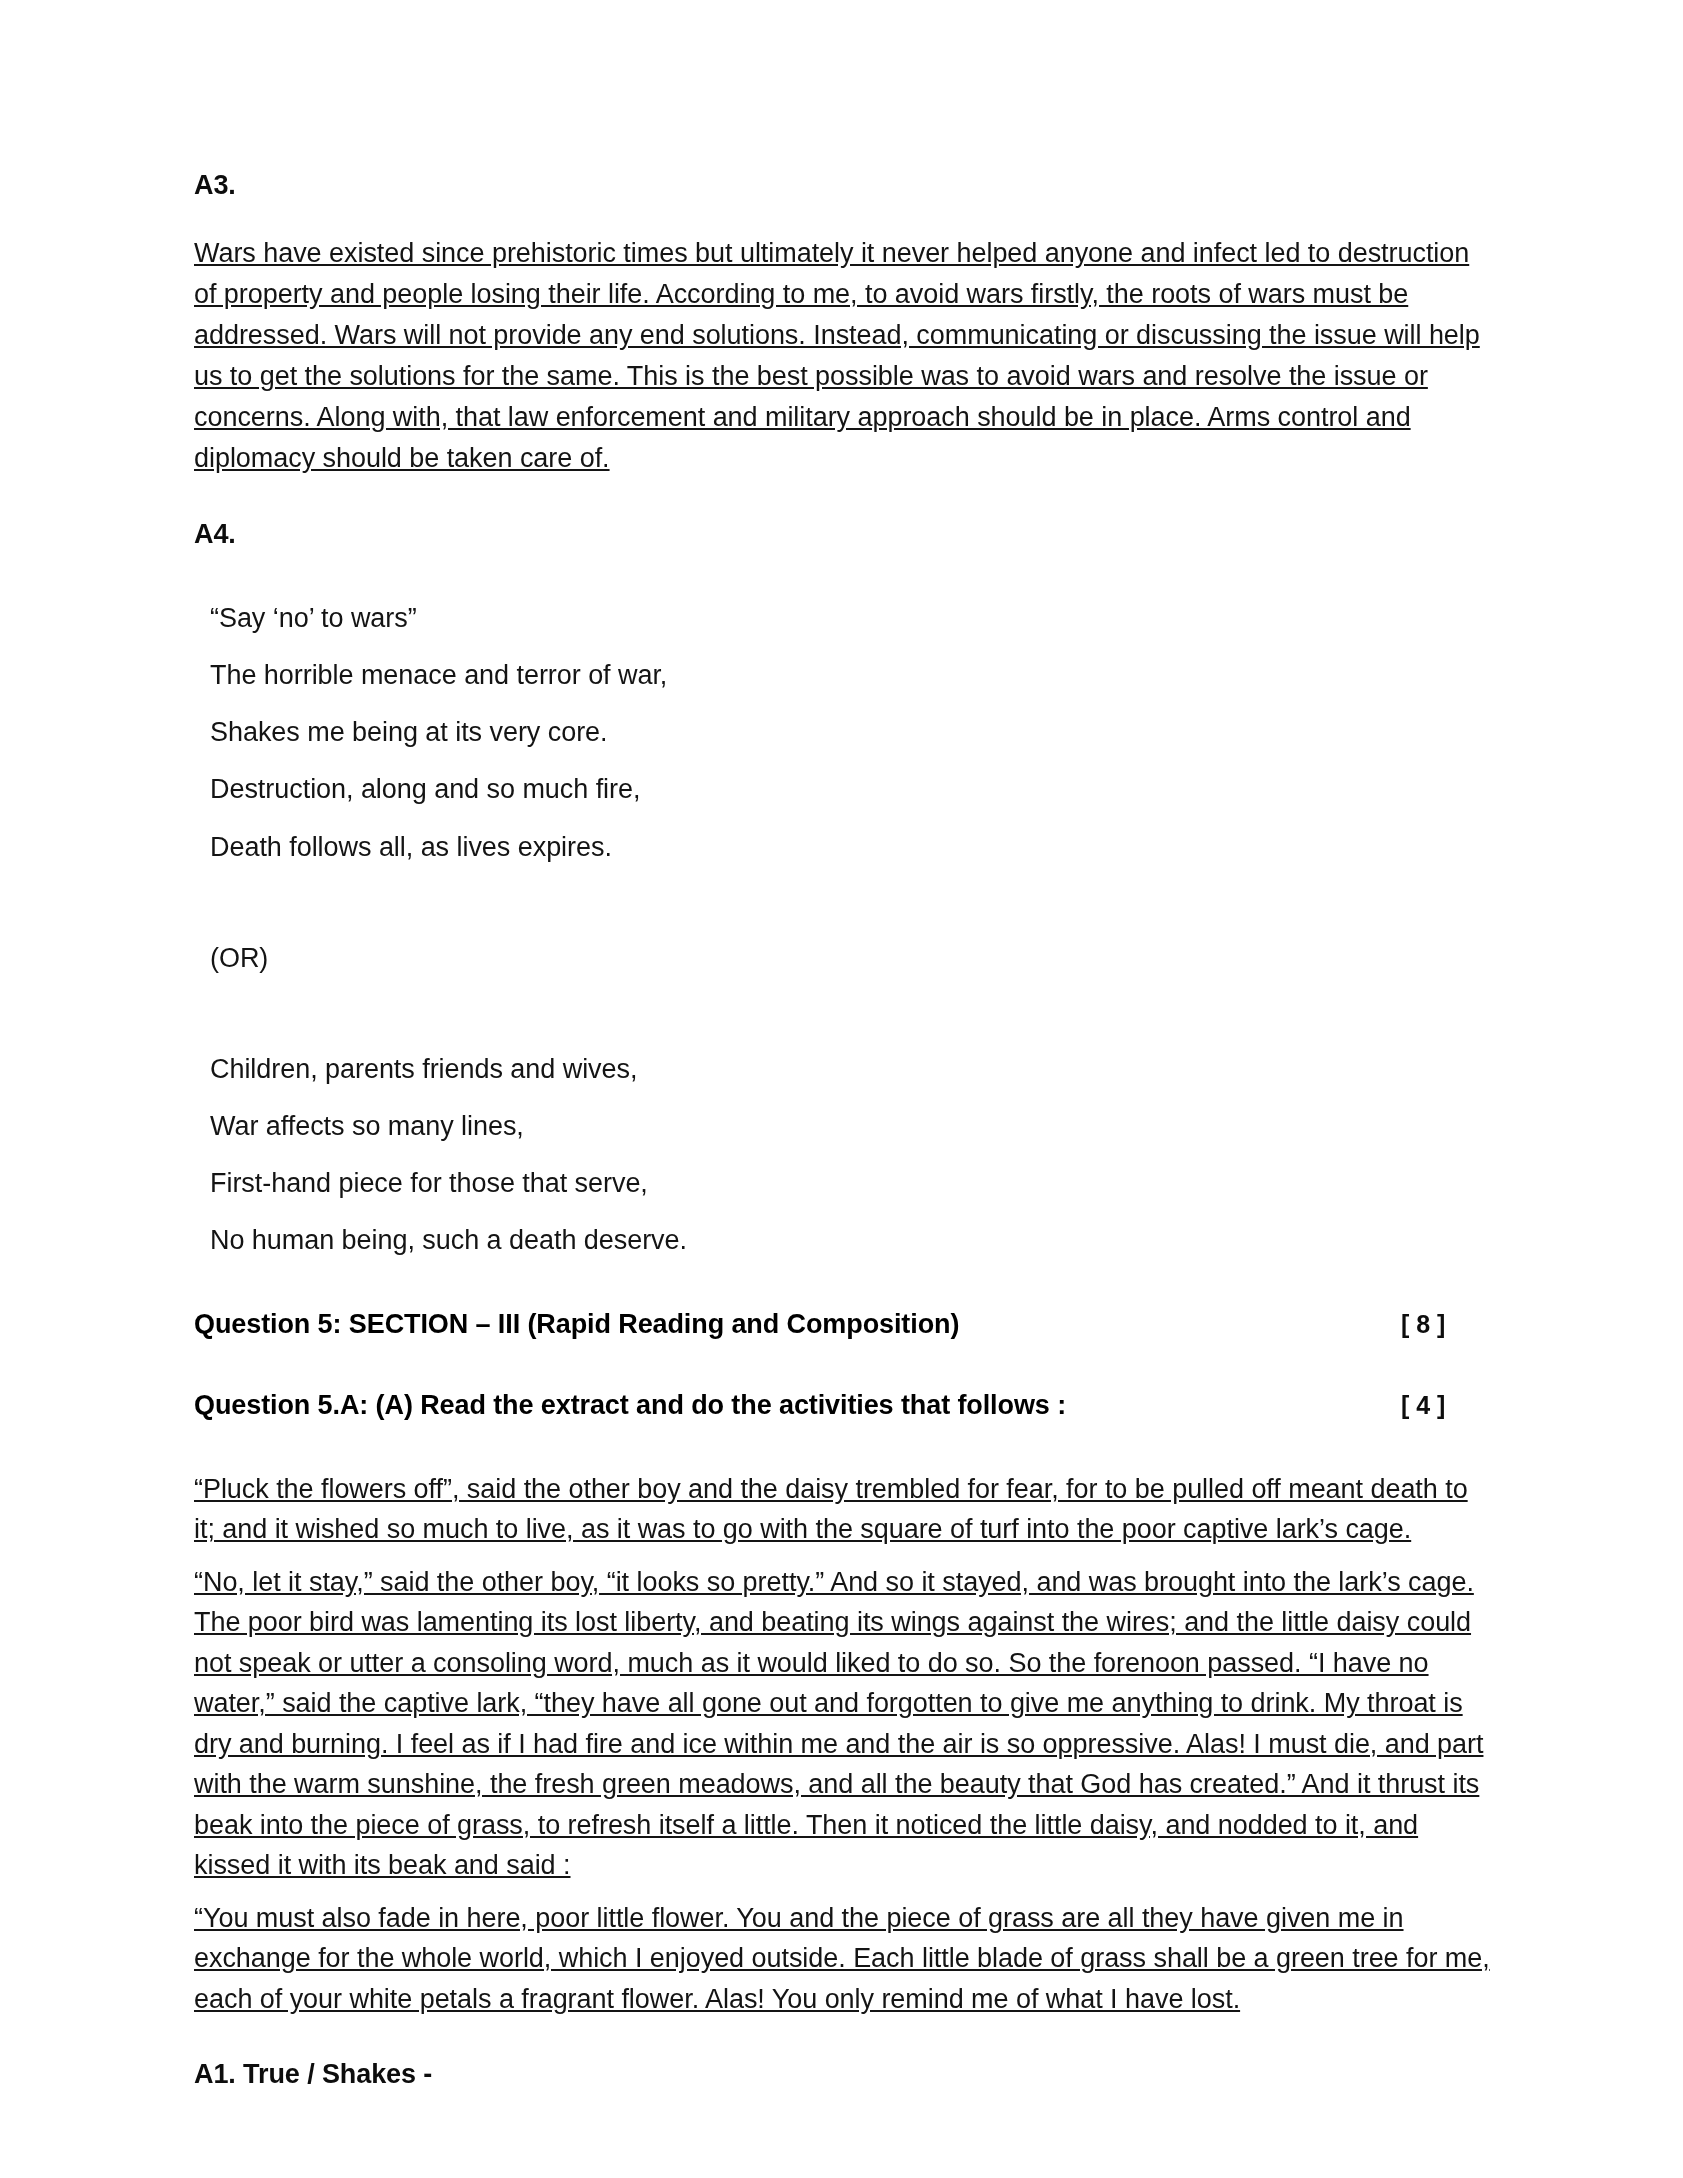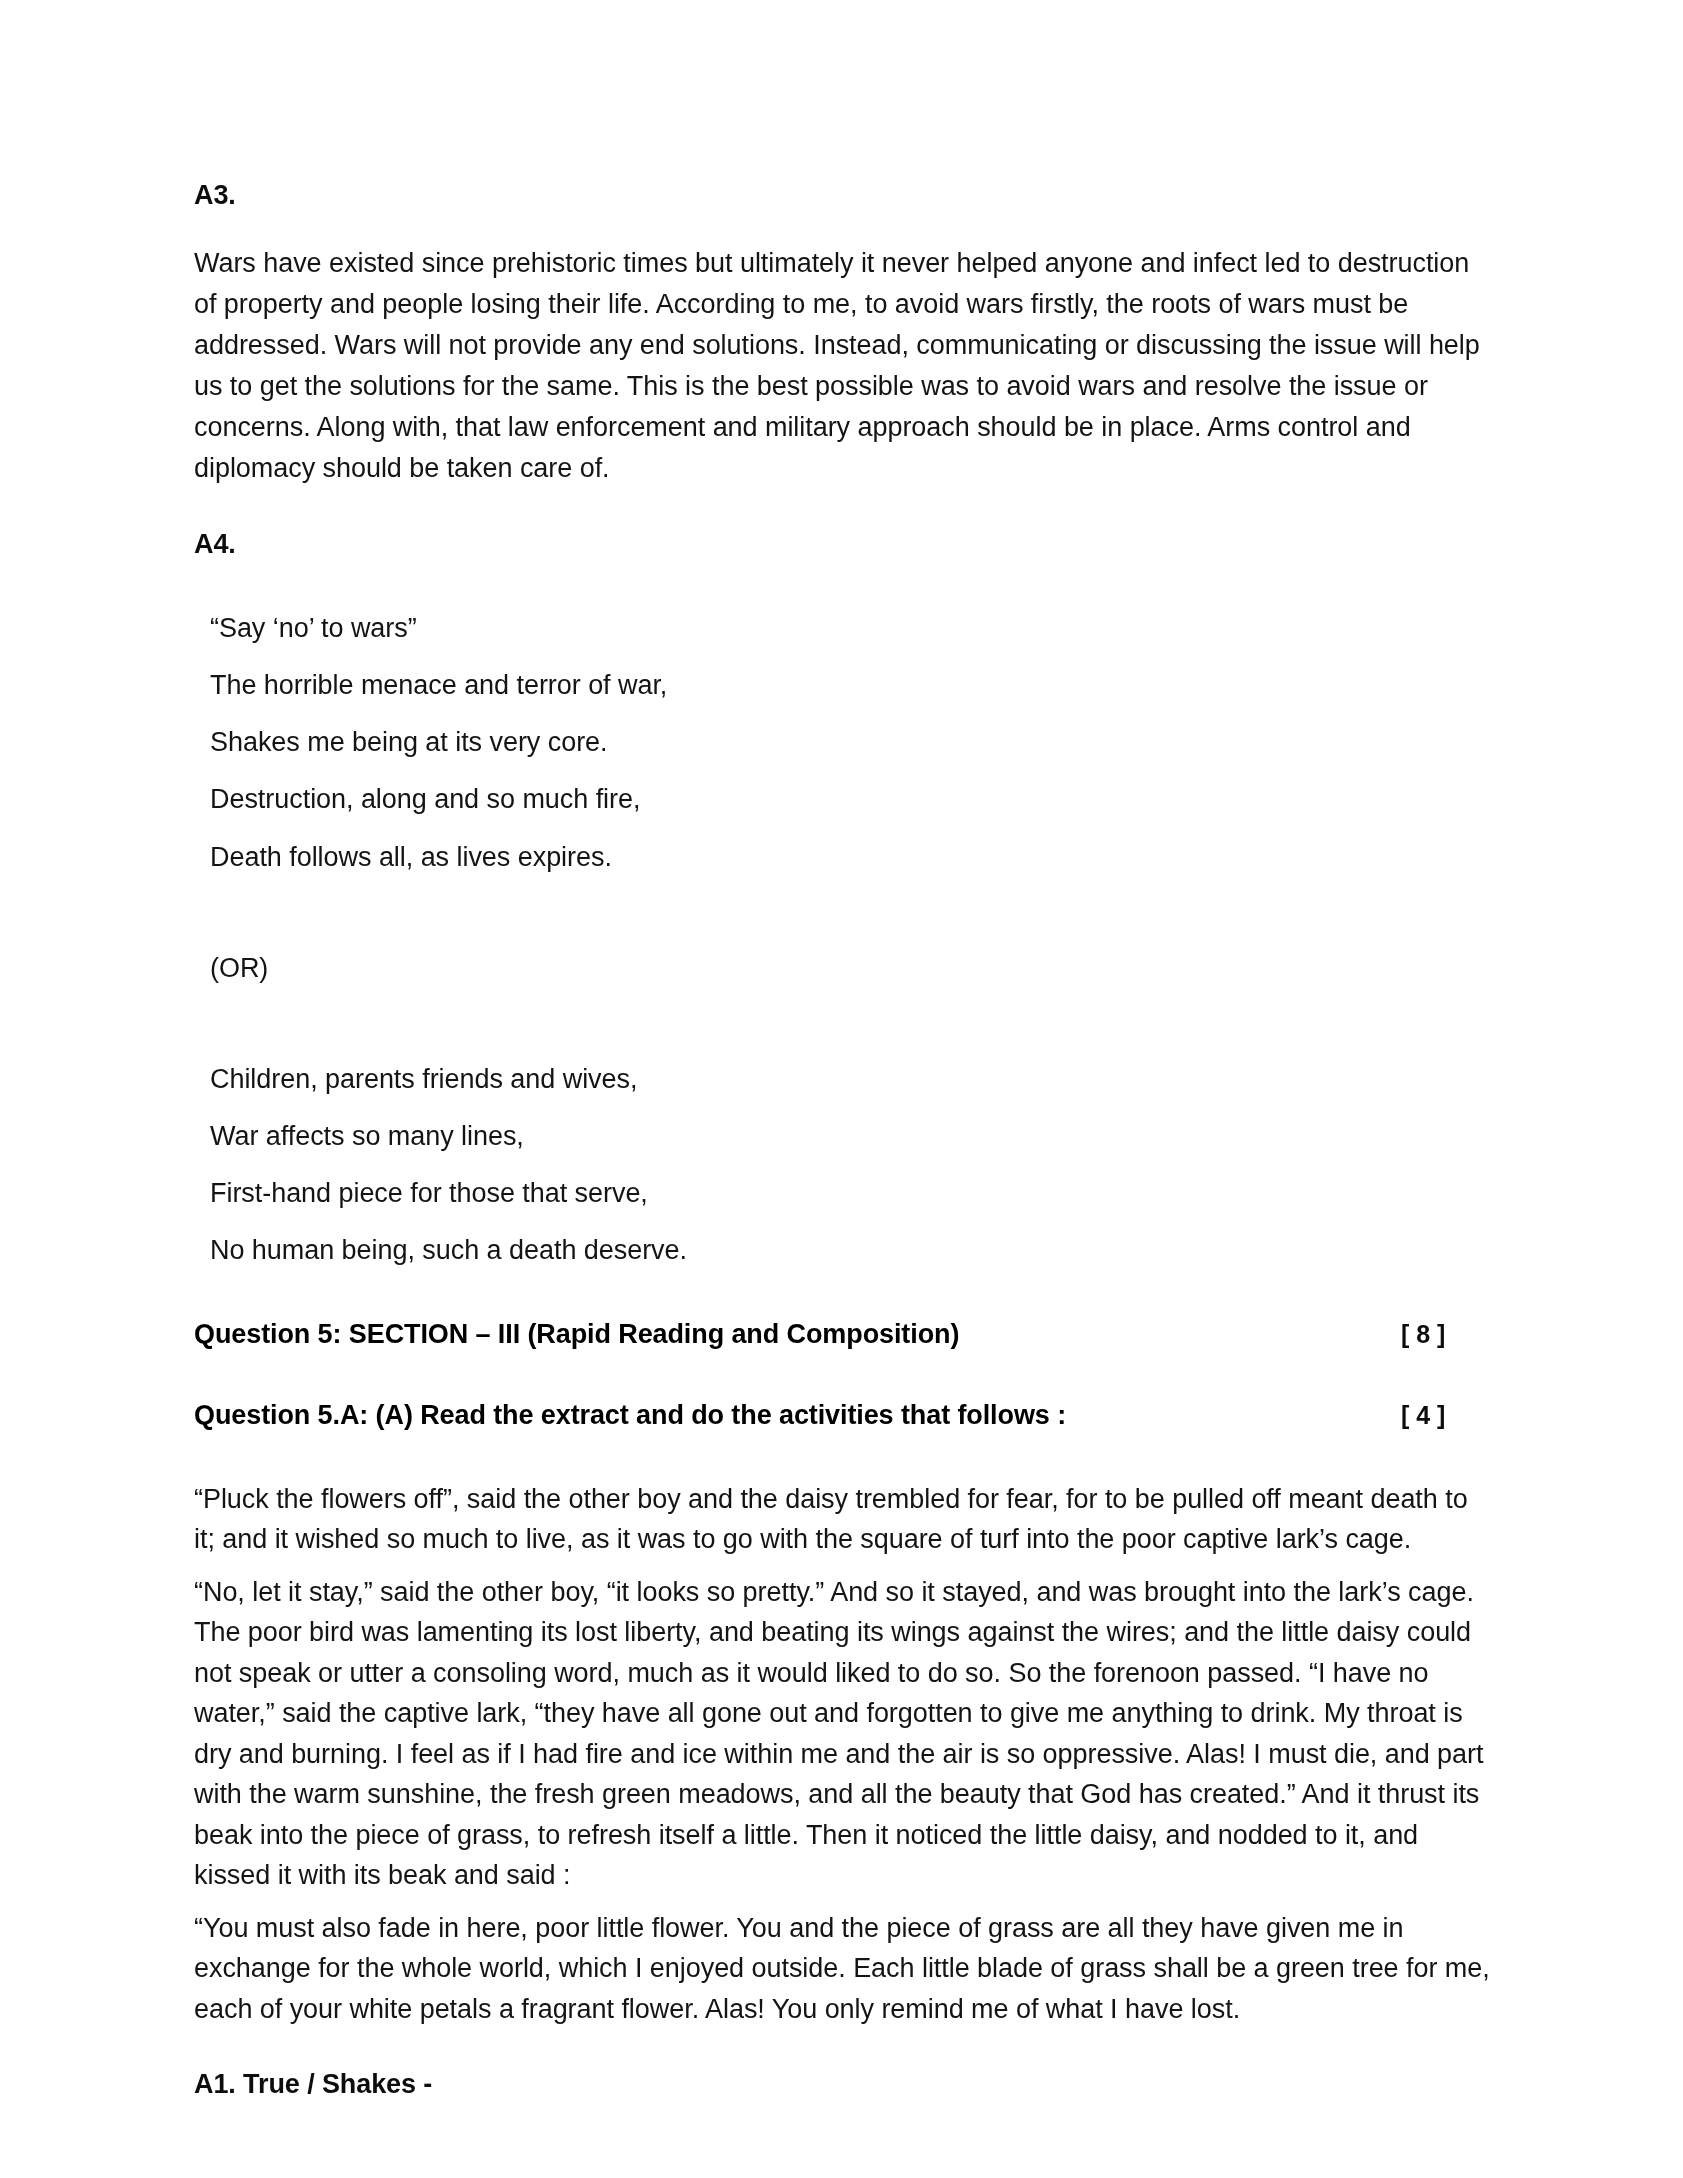--- a/index.html
+++ b/index.html
@@ -17,38 +17,39 @@
     width: 1683px;
     height: 2178px;
     background: #ffffff;
     margin: 0 auto;
     overflow: hidden;
     box-sizing: border-box;
   }
   .content {
     position: absolute;
     left: 194px;
-    top: 178px;
+    top: 168px;
     width: 1297px;
   }
   .heading {
     font-weight: bold;
     font-size: 27px;
     line-height: 1.30;
     color: #0d0d0d;
     letter-spacing: -0.1px;
     margin: 0;
   }
   .para {
     font-size: 27px;
     line-height: 1.52;
     color: #141414;
     margin: 0;
     text-align: left;
     letter-spacing: -0.05px;
+    text-decoration: underline;
   }
   .poem-line {
     font-size: 27px;
     line-height: 1.52;
     color: #141414;
     margin: 16px;
     white-space: pre;
     letter-spacing: -0.05px;
   }
   .gap-md { height: 30px; }

